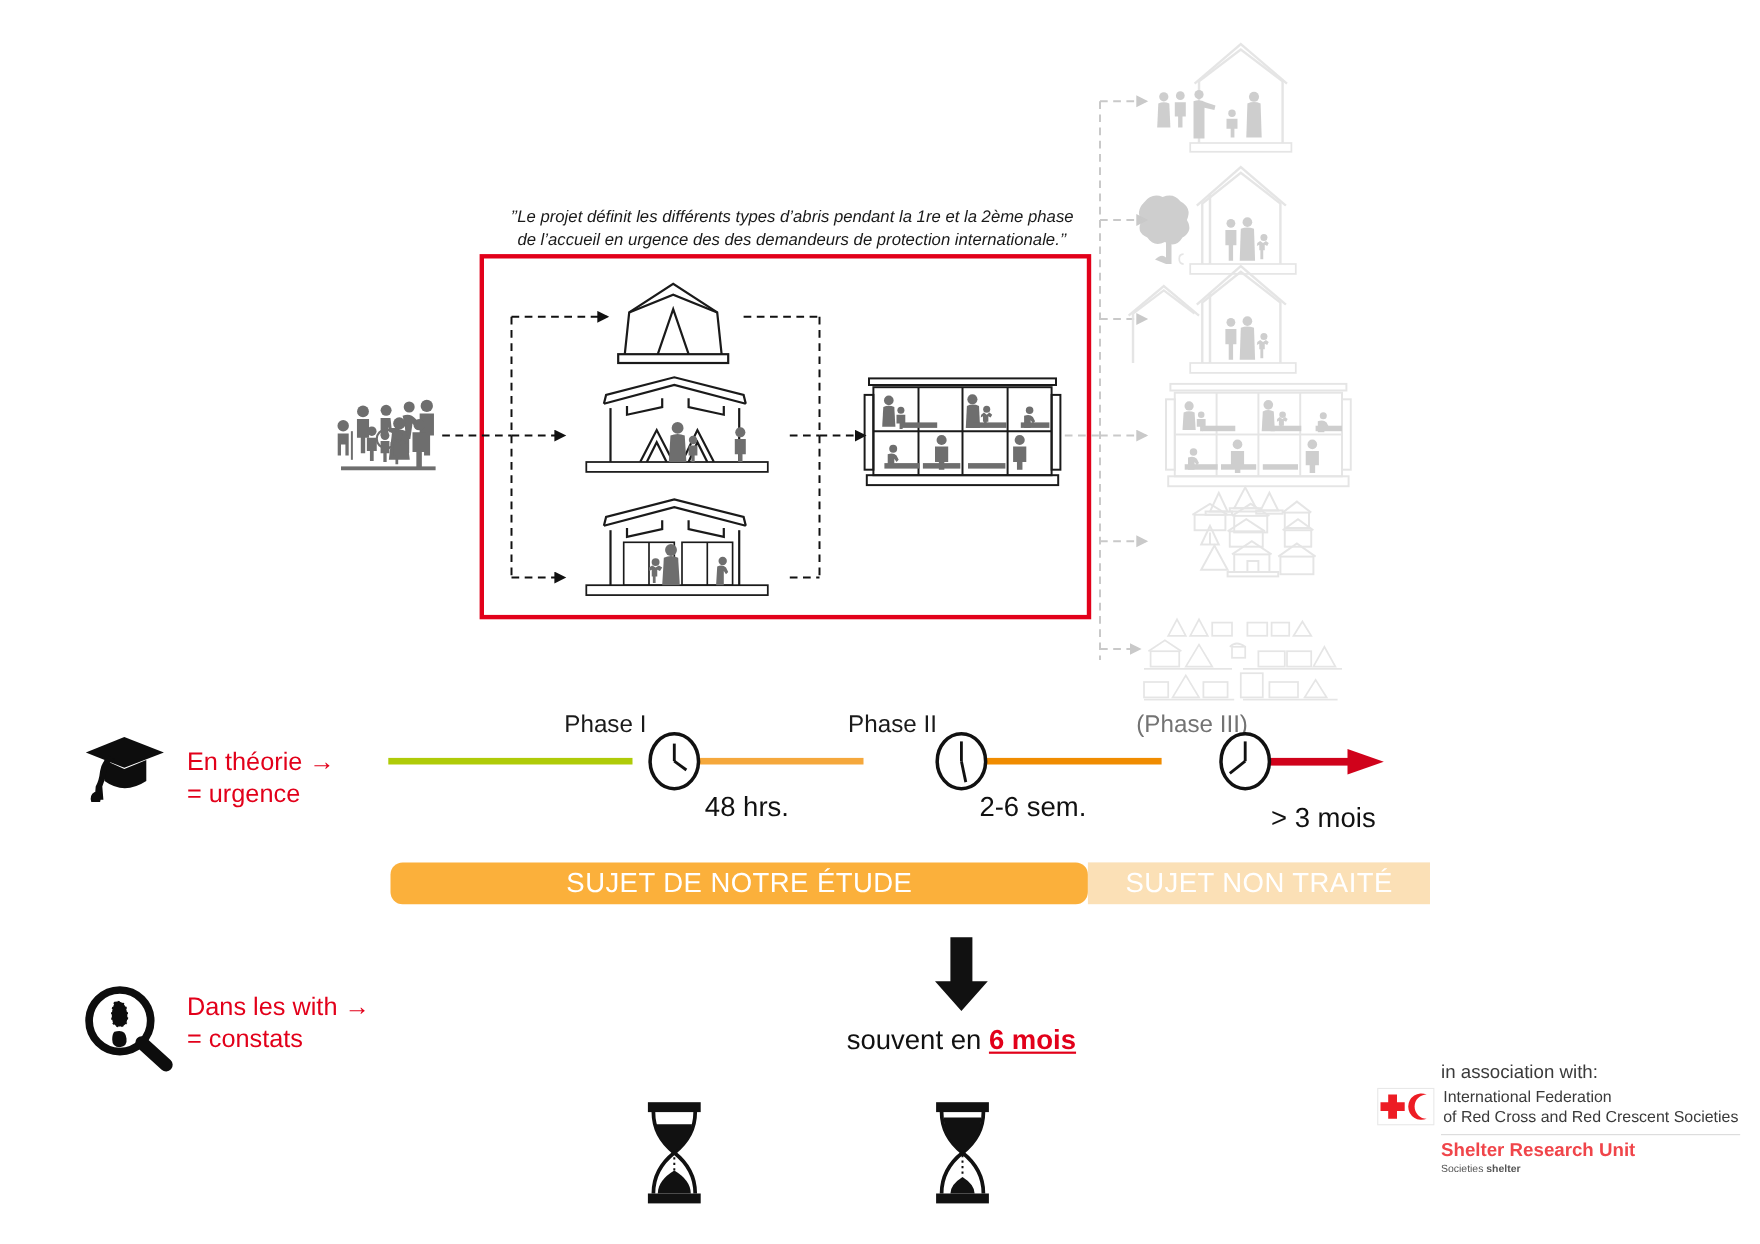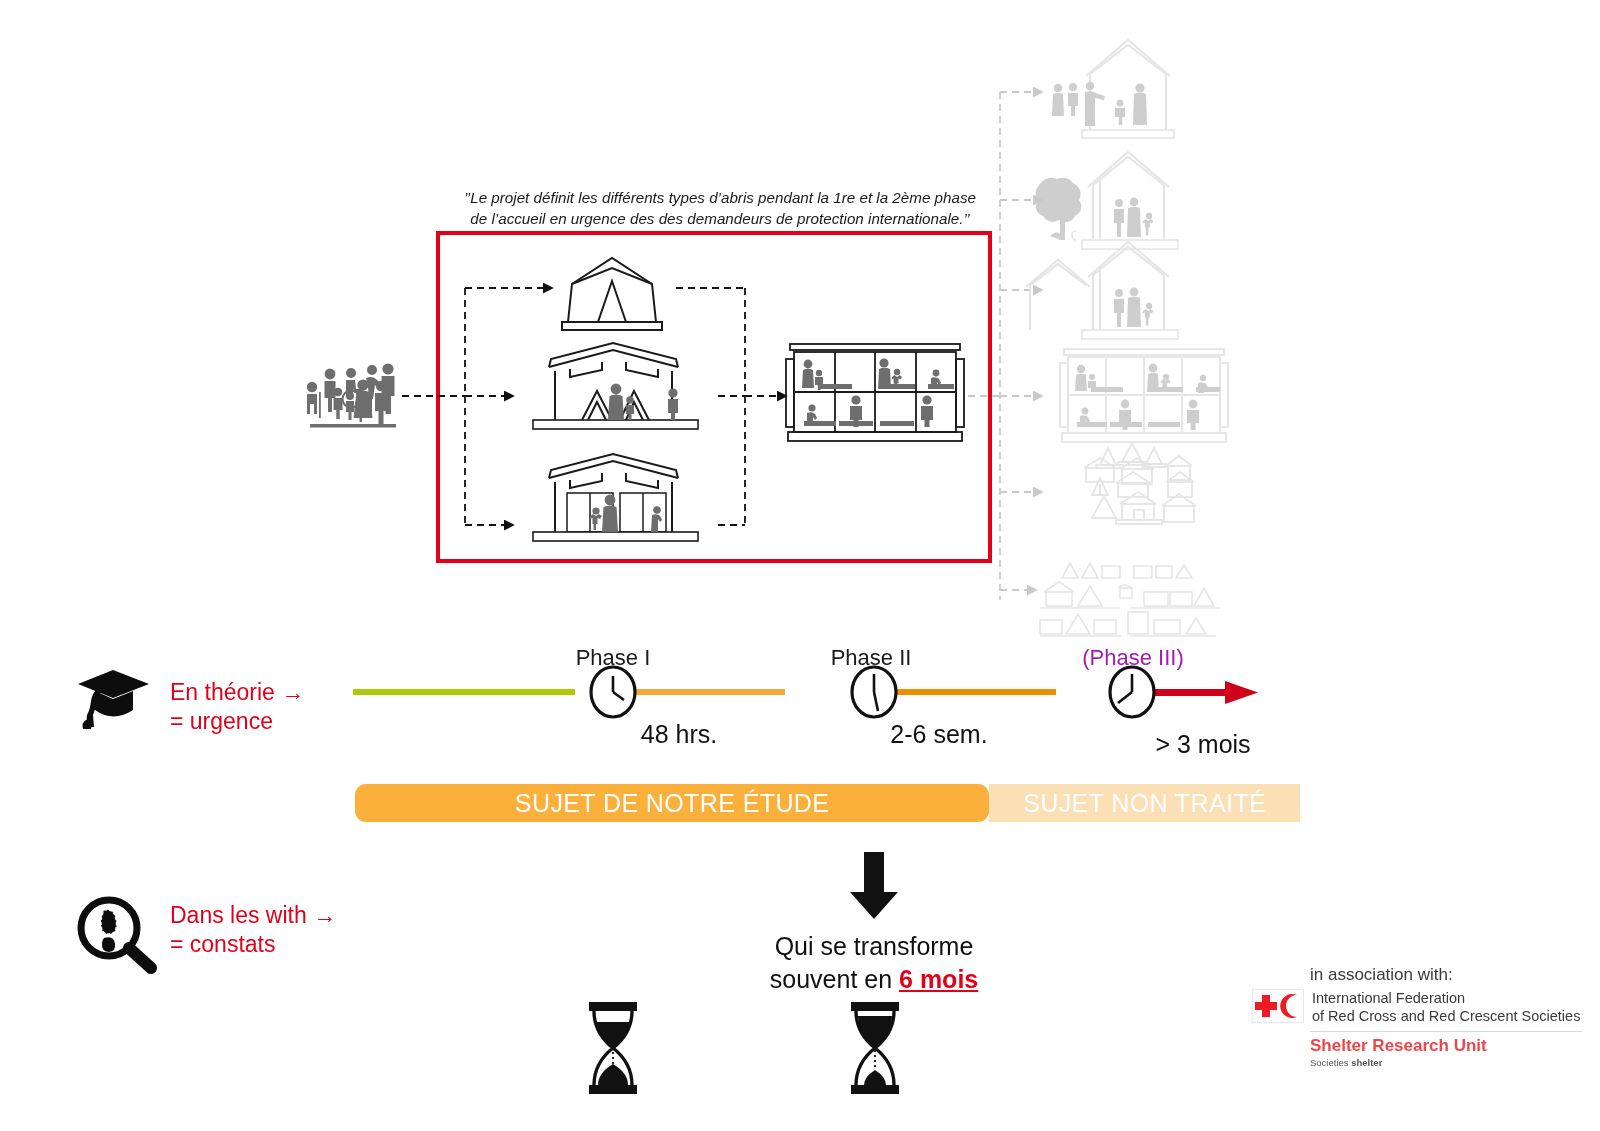--- a/index.html
+++ b/index.html
@@ -24,23 +24,23 @@
   }
 
   
   .redbox {
     left: 436px; top: 231px; width: 556px; height: 332px;
     border: 4px solid #e2001a;
     background: transparent;
   }
 
   .phase-label {
-    font-size: 22px; color: #1a1a1a; text-align:center; width: 200px;
-  }
-  .phase-label.faded { color: #a21caf; }
+    font-size: 22px; color: #1a1a1a; width: 200px;
+  }
+  .phase-label.faded { color: #737373; }
   .phase-sub {
     font-size: 25px; color: #111; text-align:center; width: 230px;
   }
 
   
   .cat-text {
     color: #e2001a;
     font-size: 23px;
     line-height: 1.28;
     white-space: nowrap;
@@ -486,21 +486,20 @@
   <div class="abs" style="left:355px; top:784px; width:945px; display:flex;">
     <div class="banner-seg banner-left" style="width:645px;">SUJET DE NOTRE ÉTUDE</div>
     <div class="banner-seg banner-right" style="width:316px;">SUJET NON TRAITÉ</div>
   </div>
 
   <svg class="abs" style="left:848px; top:852px;" width="52" height="68">
     <path d="M16 0 L36 0 L36 40 L50 40 L26 67 L2 40 L16 40 z" fill="#111"></path>
   </svg>
 
   <div class="abs transform-text" style="left:664px; top:930px;">
-    <div>Qui se transforme</div>
     <div>
       <span>souvent en </span><b>6 mois</b>
     </div>
   </div>
 
   <svg class="abs" style="left:581px; top:1000px;" width="64" height="96">
     <rect x="8" y="2" width="48" height="9" fill="#111"></rect>
     <rect x="8" y="85" width="48" height="9" fill="#111"></rect>
     <path d="M13 11 q0 22 19 37 q-19 15 -19 37" fill="none" stroke="#111" stroke-width="3.4"></path>
     <path d="M51 11 q0 22 -19 37 q19 15 19 37" fill="none" stroke="#111" stroke-width="3.4"></path>

